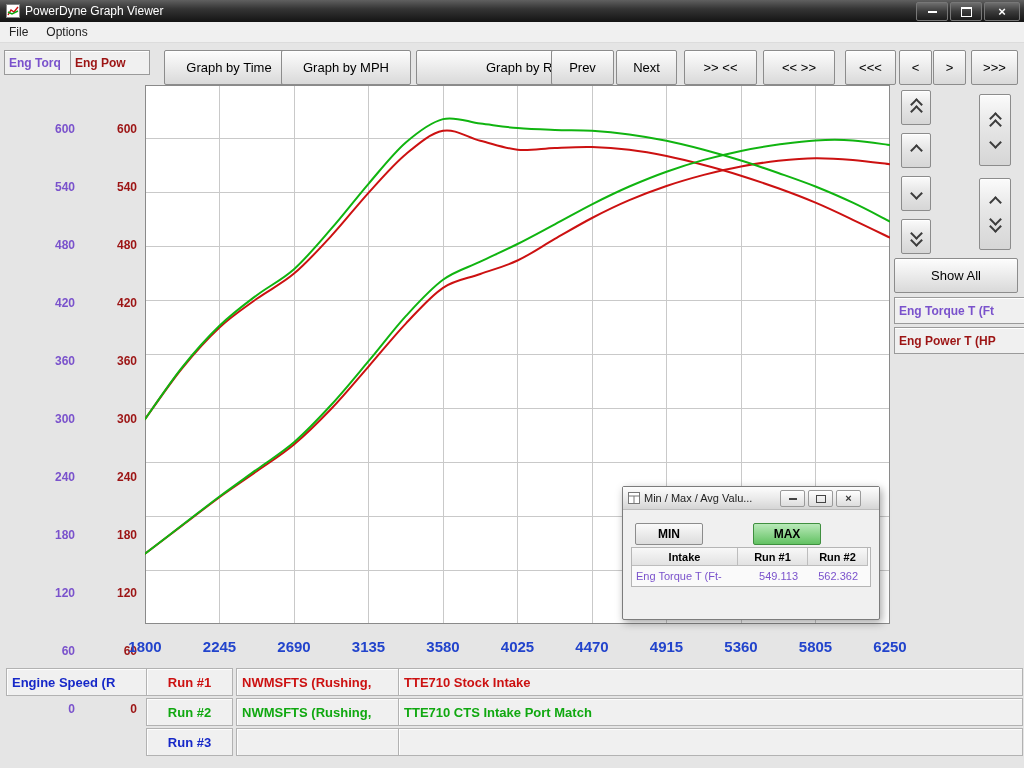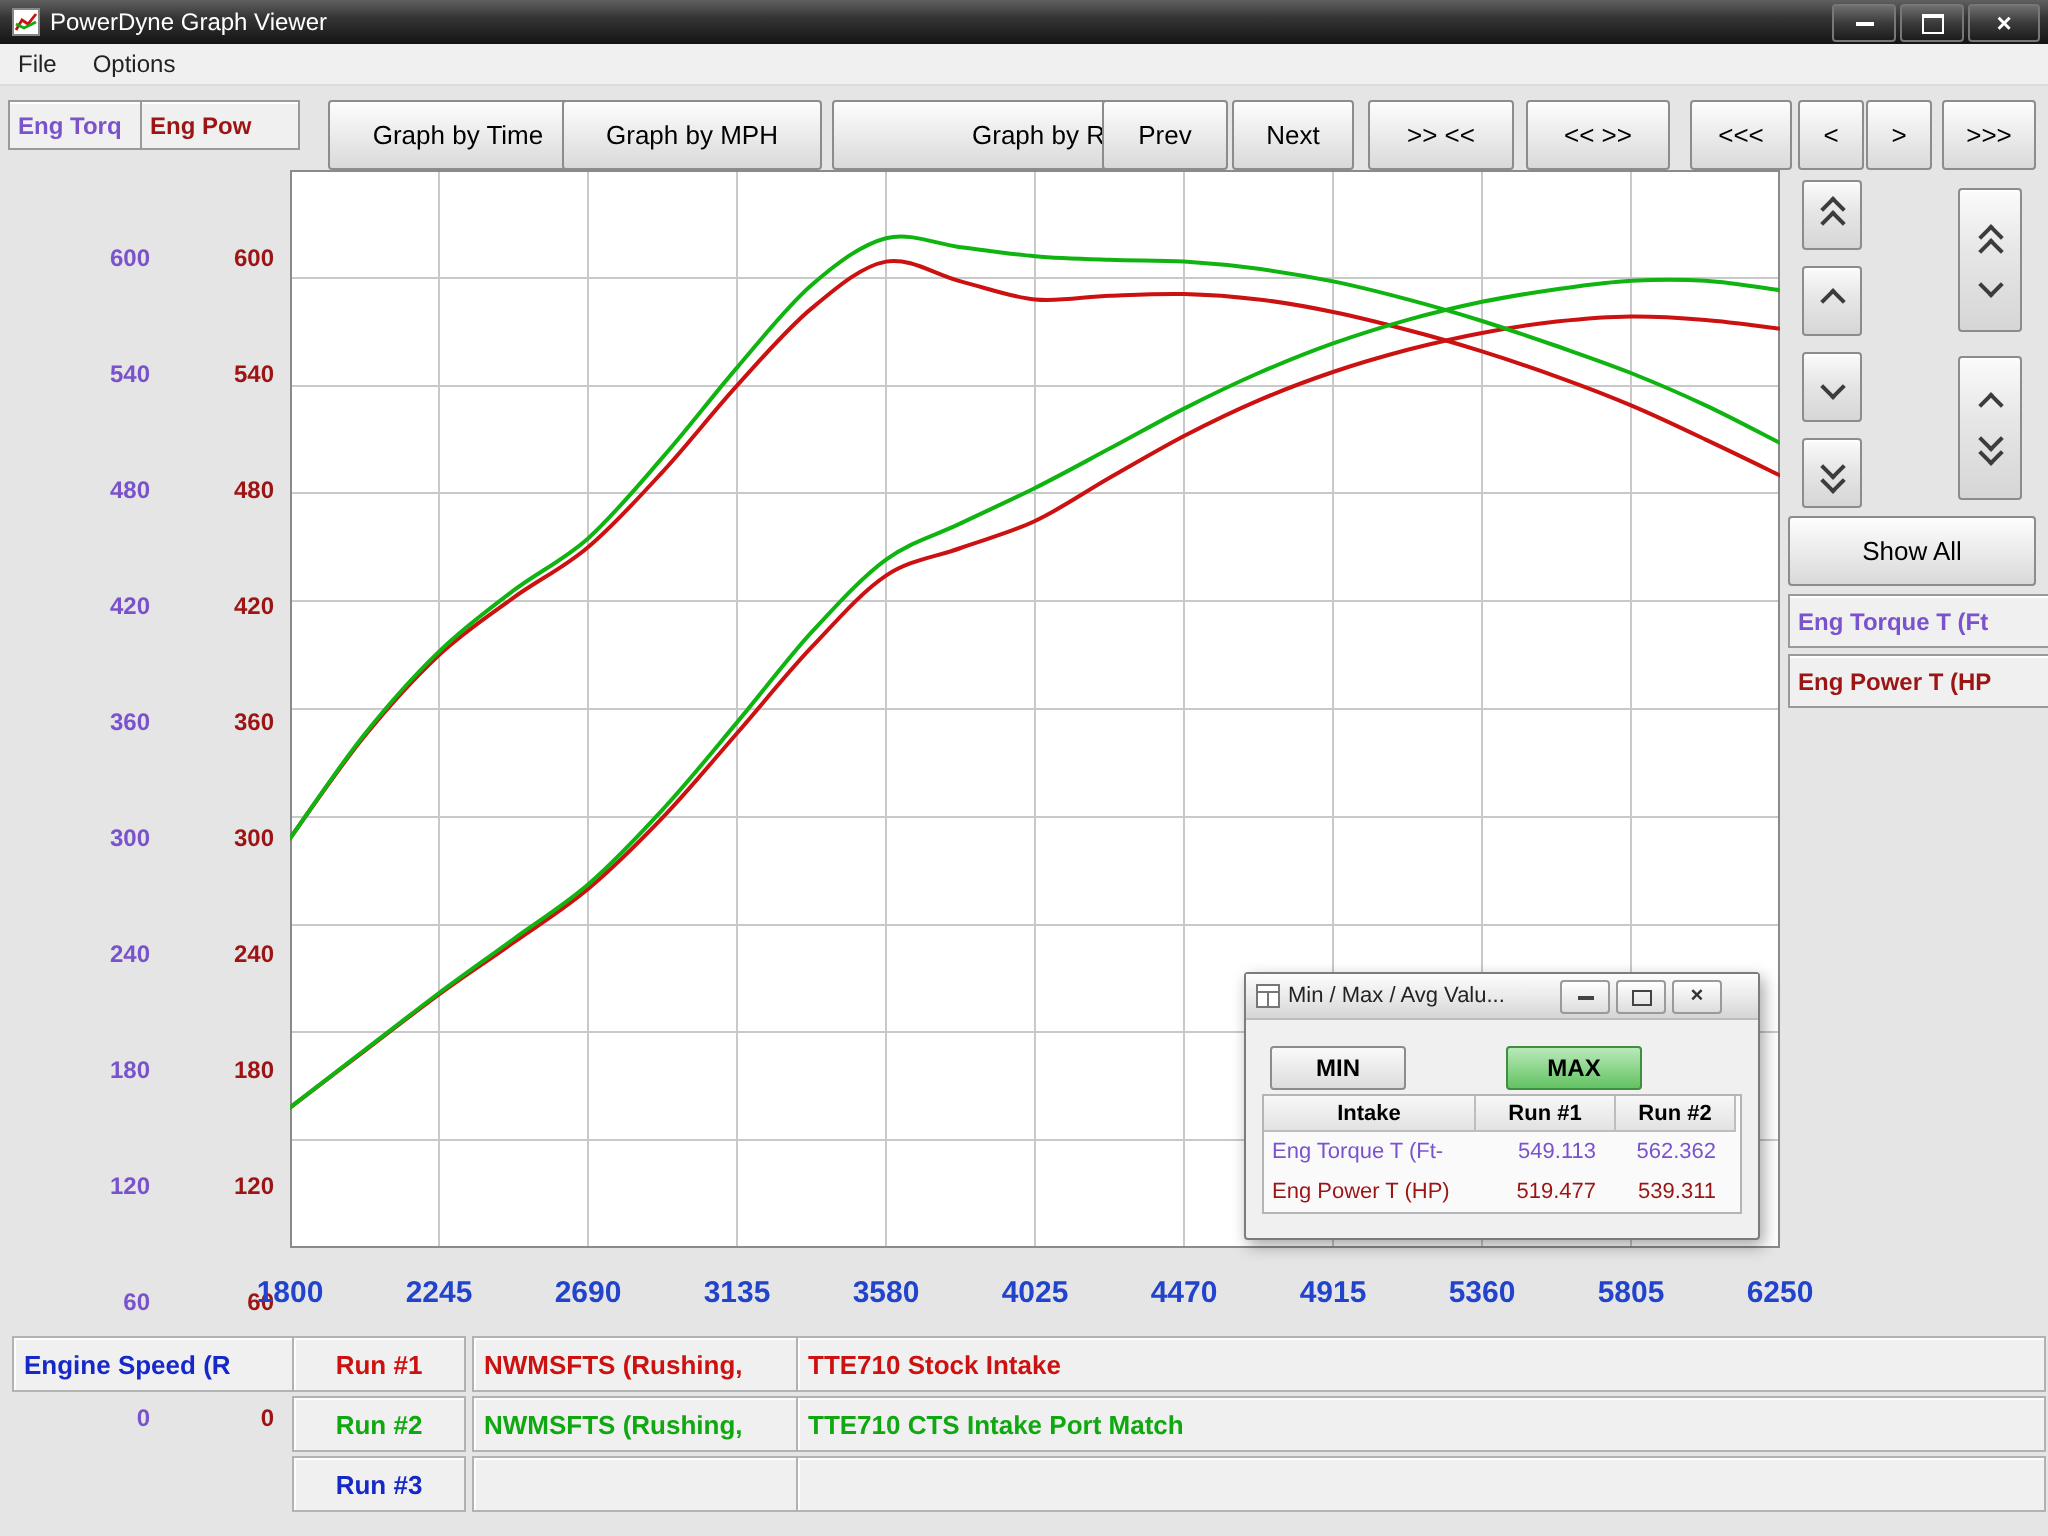--- a/index.html
+++ b/index.html
@@ -274,25 +274,20 @@
       <div class="mmhead">
         <div>Intake</div>
         <div>Run #1</div>
         <div>Run #2</div>
       </div>
       <div class="mmrow c-purple">
         <span class="ch">Eng Torque T (Ft-</span>
         <span class="val">549.113</span>
         <span class="val">562.362</span>
       </div>
-      <div class="mmrow c-maroon">
-        <span class="ch">Eng Power T (HP)</span>
-        <span class="val">519.477</span>
-        <span class="val">539.311</span>
-      </div>
     </div>
   </div>
 
   <div class="fbox fpad c-blue" style="left:6px;top:668px;width:134px;">Engine Speed (R</div>
 
   <div class="fbox fcenter c-red" style="left:146px;top:668px;width:85px;">Run #1</div>
   <div class="fbox fpad c-red" style="left:236px;top:668px;width:156px;">NWMSFTS (Rushing,</div>
   <div class="fbox fpad c-red" style="left:398px;top:668px;width:618px;">TTE710 Stock Intake</div>
 
   <div class="fbox fcenter c-green" style="left:146px;top:698px;width:85px;">Run #2</div>

